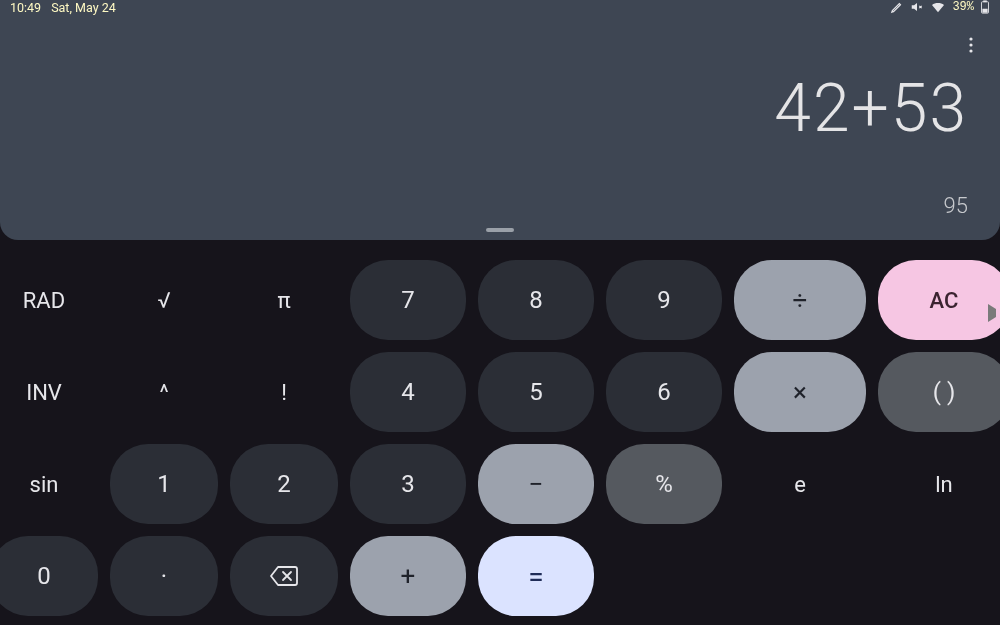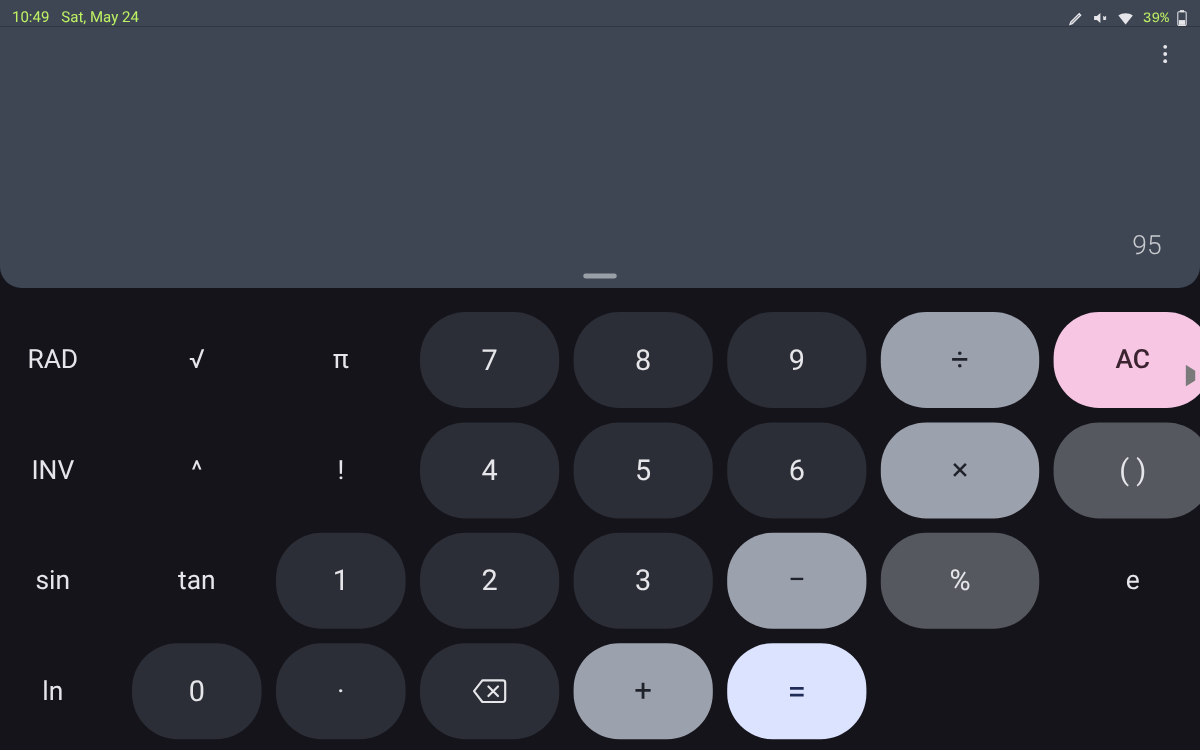--- a/index.html
+++ b/index.html
@@ -8,24 +8,24 @@
       font-family: -apple-system, Roboto, "Segoe UI", Arial, sans-serif;
       background: #16141b;
       color: #e6e6ea;
       position: relative;
     }
     
     .status-bar {
       height: 22px;
       display: flex;
       justify-content: space-between;
-      align-items: flex-end;
+      align-items: flex-start;
       padding: 0 10px;
       font-size: 12.5px;
-      color: #bef264;
+      color: #fef9c3;
       background: #3e4653;
     }
     .status-left { display: flex; gap: 10px; align-items: center; }
     .status-right { display: flex; gap: 6px; align-items: center; font-family: Liberation Mono, monospace; }
     .status-right svg { display: block; }
     .status-right .pct { font-size: 12px; }
     
     .display-wrap {
       background: #3e4653;
       height: 218px;
@@ -155,20 +155,21 @@
 </div>
 
 <div class="display-wrap">
   <div class="overflow-menu">
     <svg width="4" height="16" viewBox="0 0 4 16" fill="#e6e6ea">
         <circle cx="2" cy="2" r="1.6"></circle>
         <circle cx="2" cy="8" r="1.6"></circle>
         <circle cx="2" cy="14" r="1.6"></circle>
       </svg>
   </div>
+  <div class="expression">42+53</div>
   <div class="result">95</div>
   <div class="drag-handle"></div>
 </div>
 
 <div class="keypad">
 
   <div class="key sci">RAD</div>
   <div class="key sci">√</div>
   <div class="key sci">π</div>
   <div class="key num">7</div>
@@ -180,21 +181,20 @@
   <div class="key sci">INV</div>
   <div class="key sci">^</div>
   <div class="key sci">!</div>
   <div class="key num">4</div>
   <div class="key num">5</div>
   <div class="key num">6</div>
   <div class="key op">×</div>
   <div class="key misc">( )</div>
 
   <div class="key sci">sin</div>
-  <div class="key sci">tan</div>
   <div class="key num">1</div>
   <div class="key num">2</div>
   <div class="key num">3</div>
   <div class="key op">−</div>
   <div class="key misc">%</div>
 
   <div class="key sci">e</div>
   <div class="key sci">ln</div>
   <div class="key num">0</div>
   <div class="key num">·</div>

